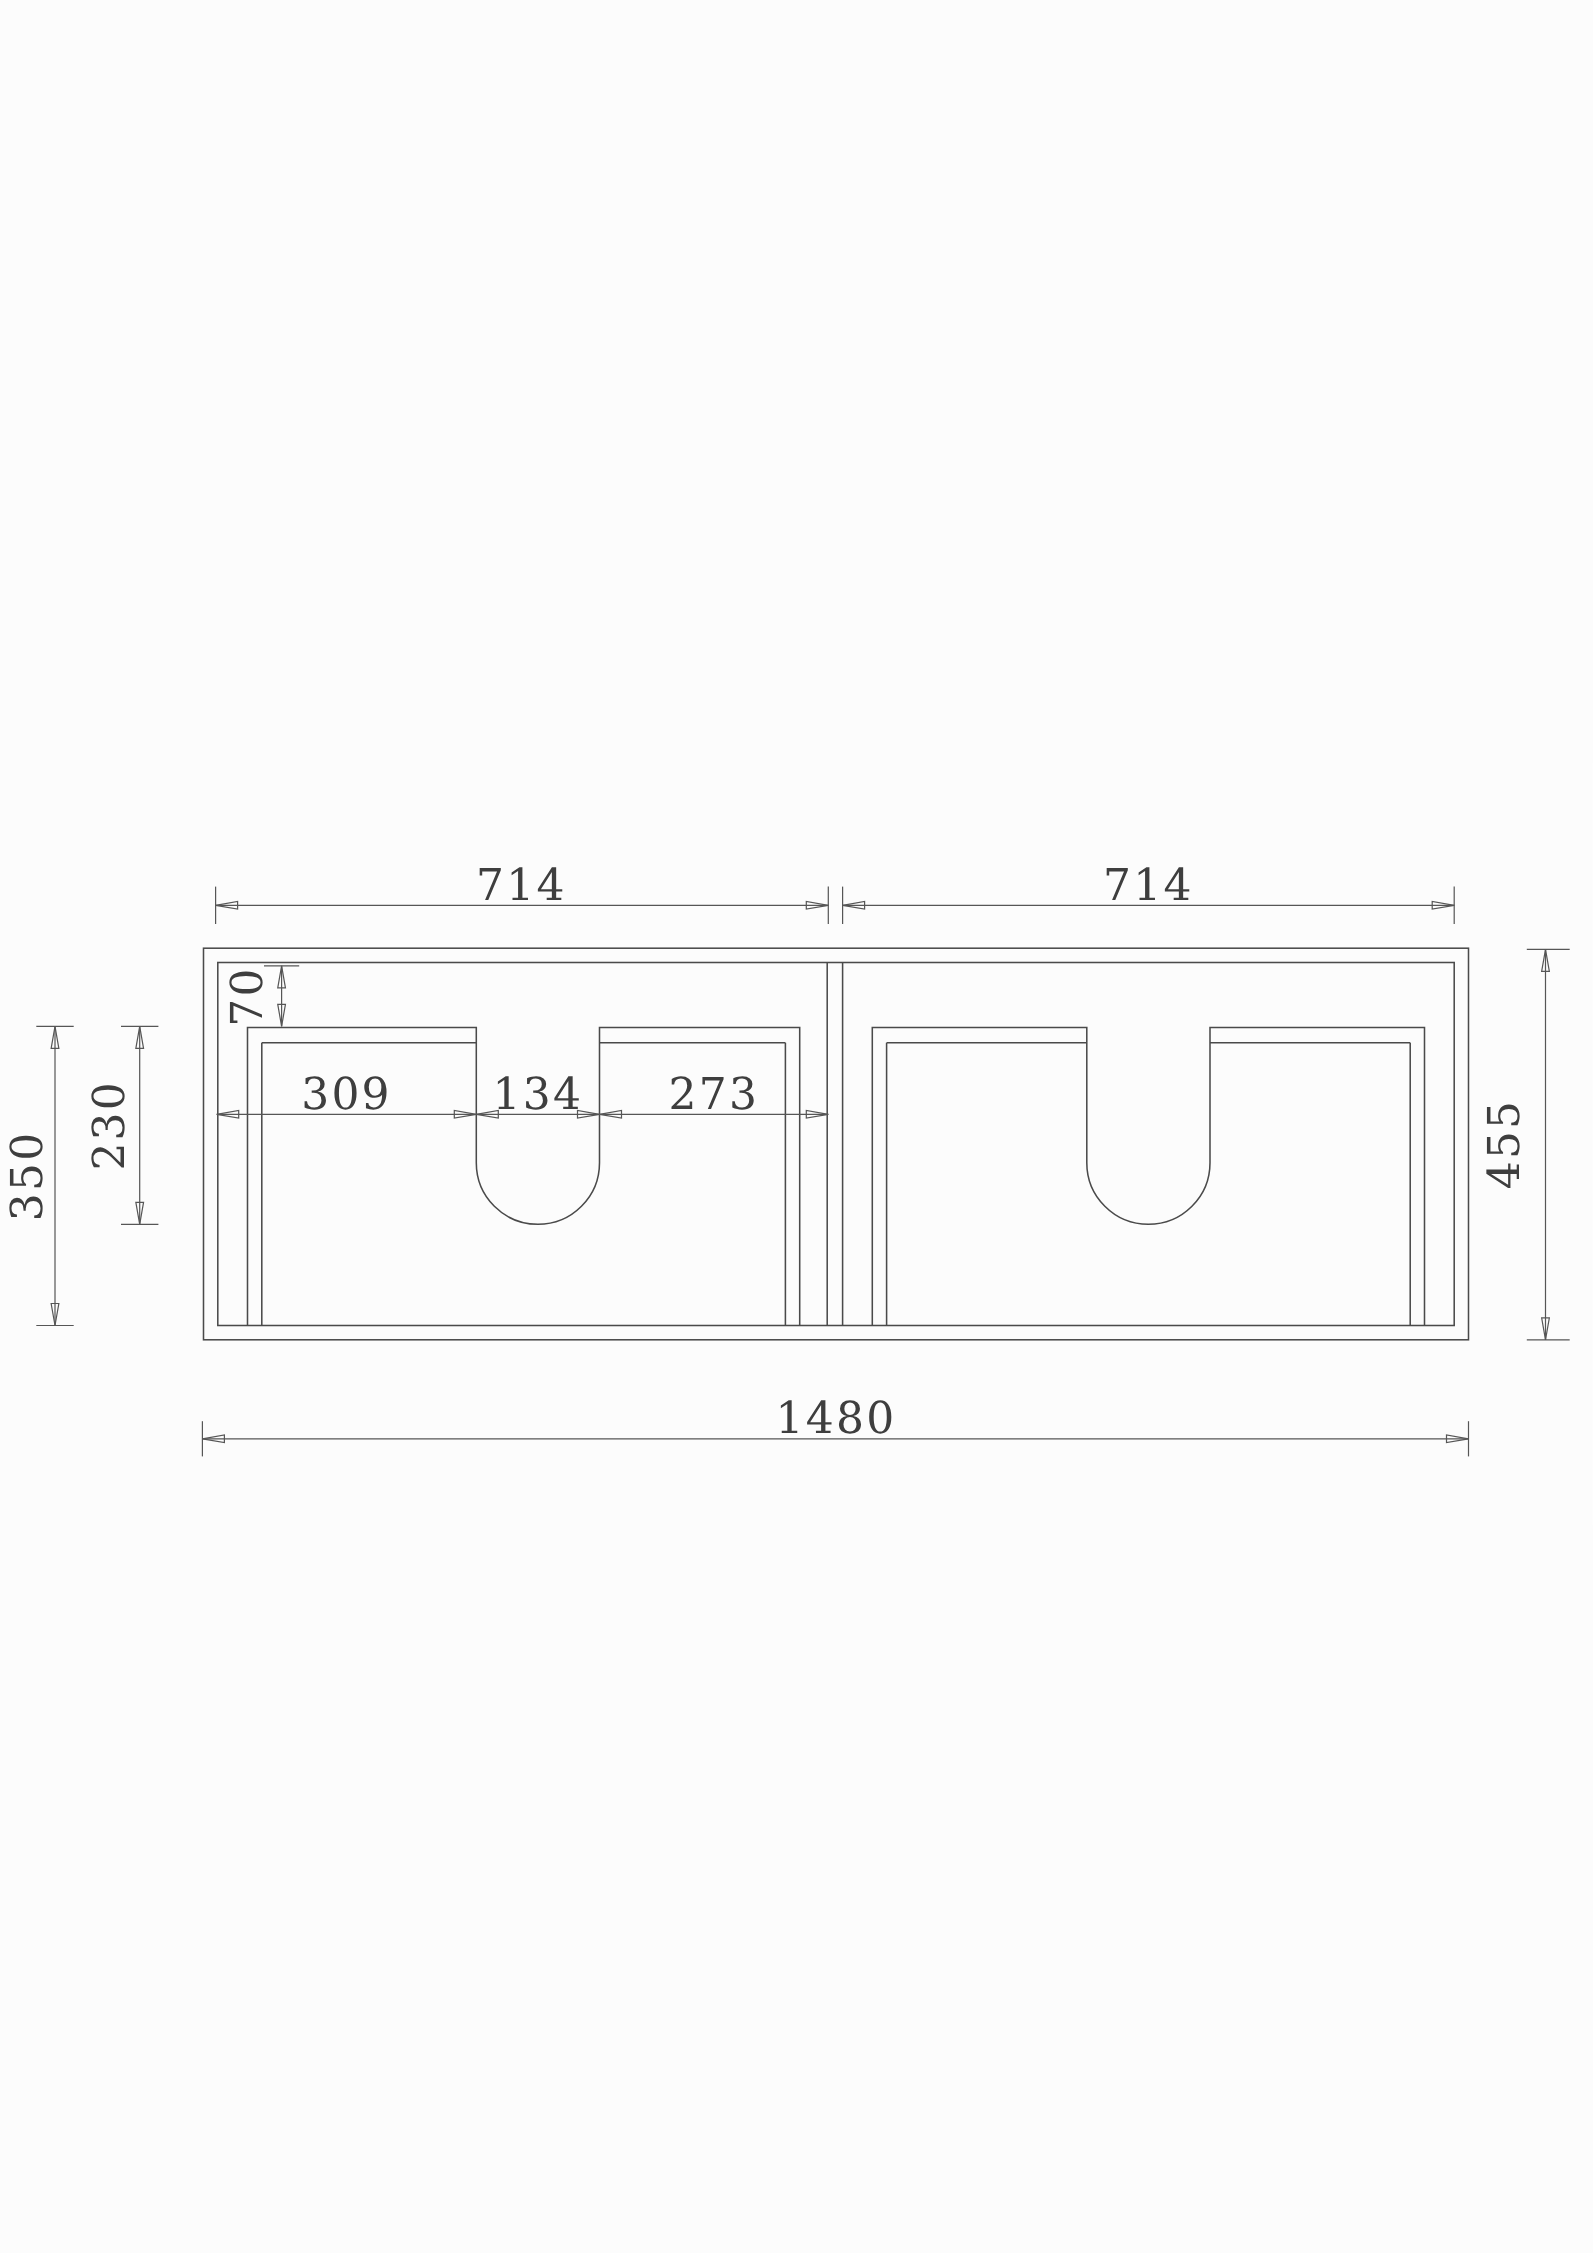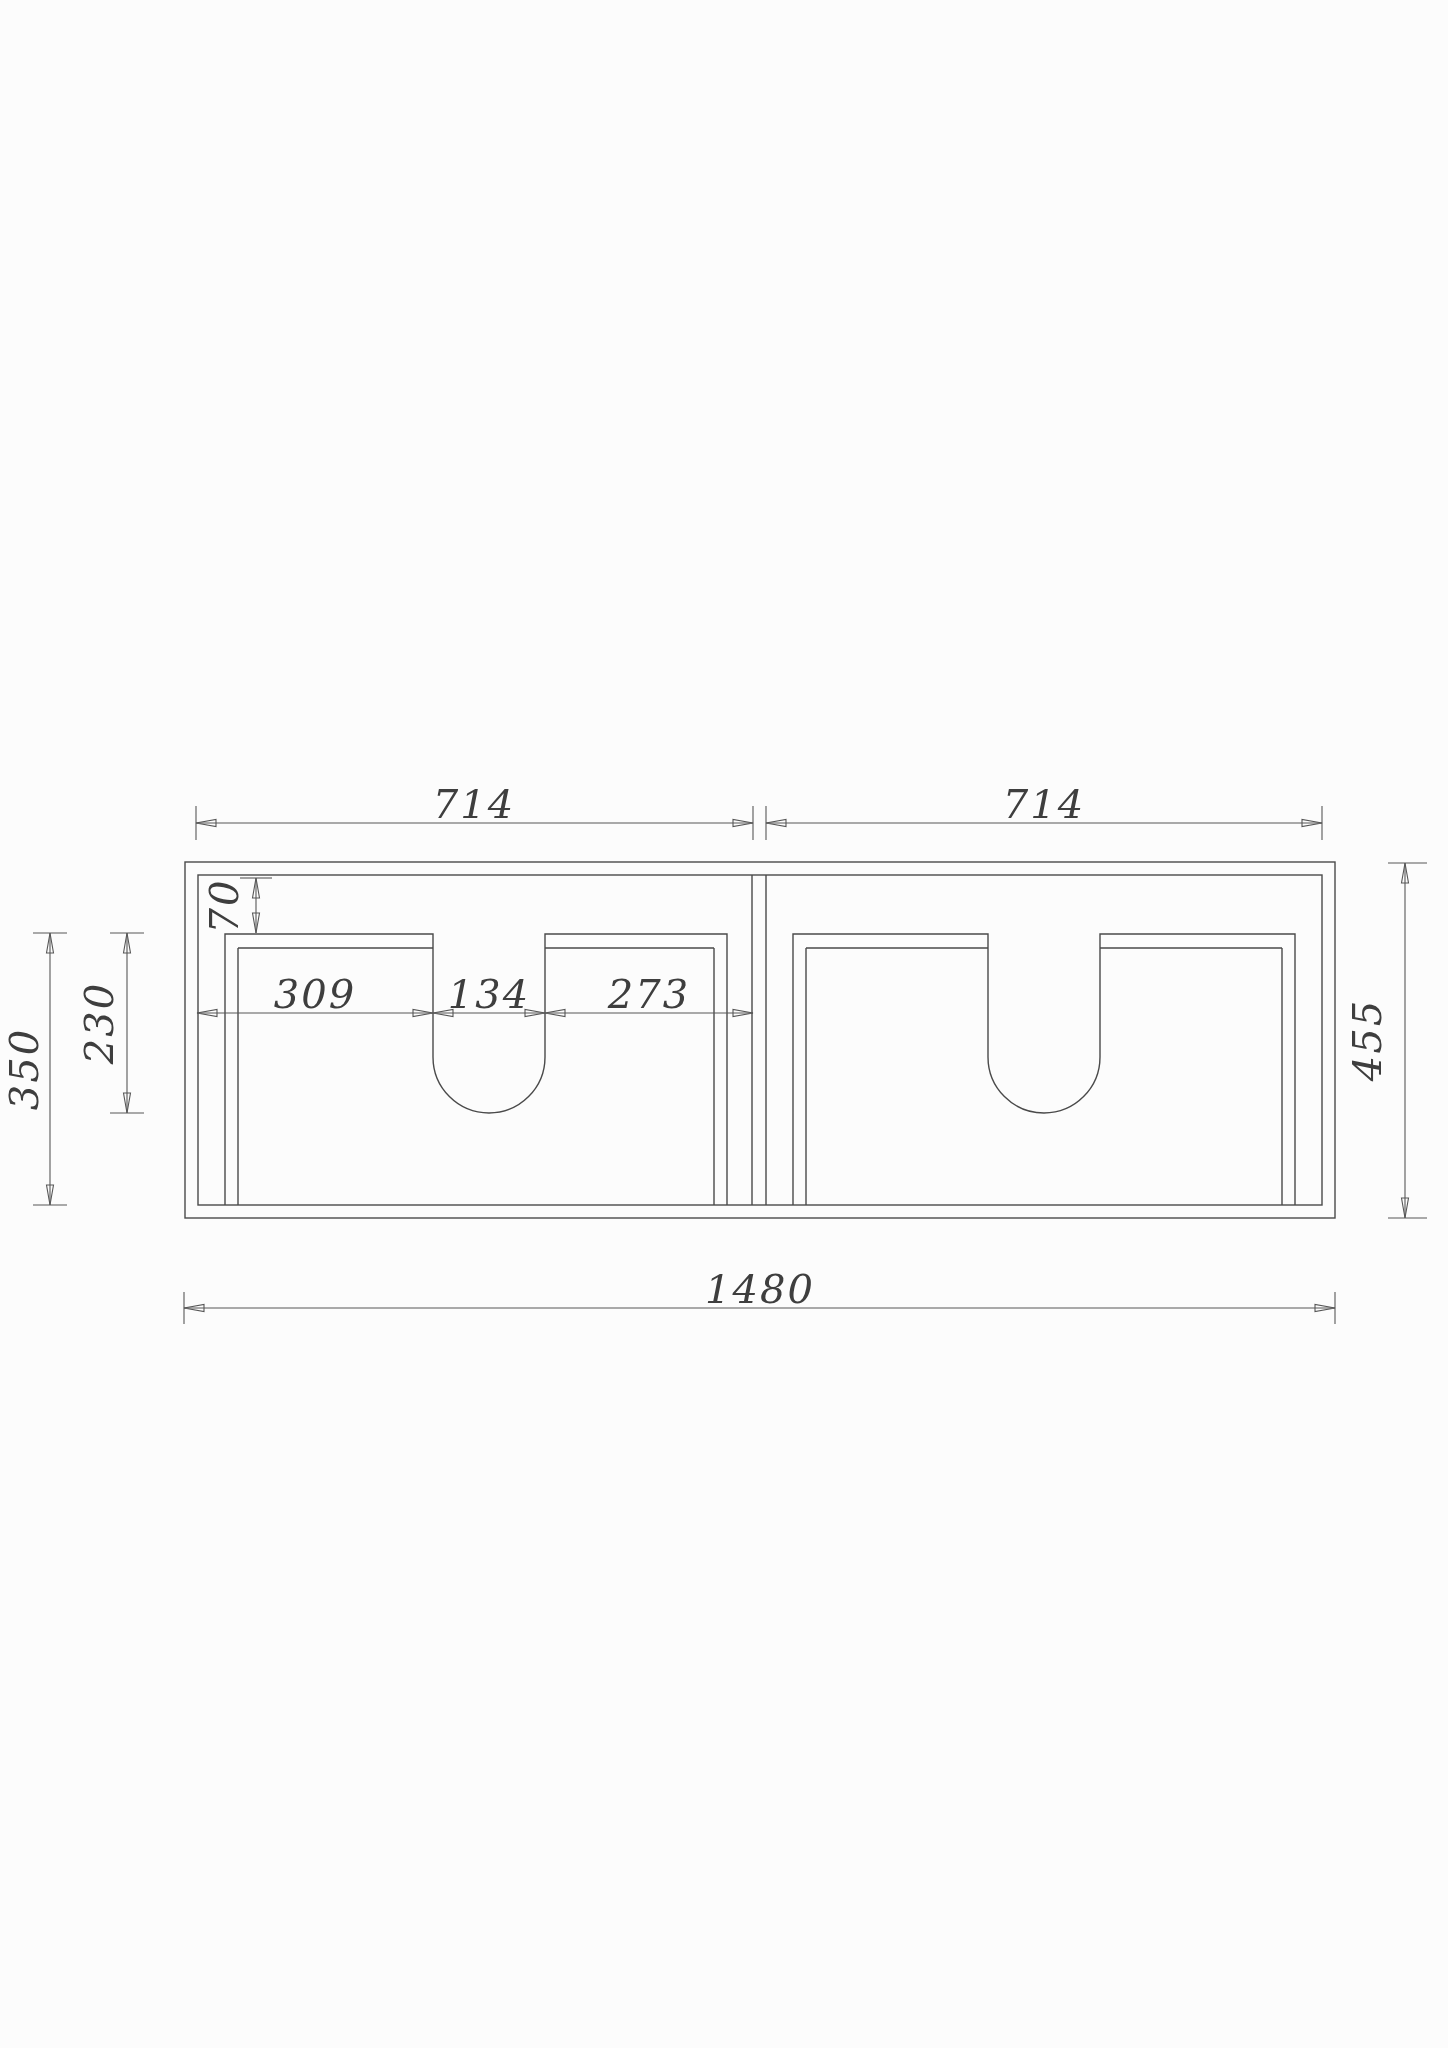--- a/index.html
+++ b/index.html
@@ -7,21 +7,20 @@
     padding: 0;
     background: #ffffff;
   }
   .page {
     position: relative;
     width: 1448px;
     height: 2048px;
     background: #fcfcfc;
     overflow: hidden;
     font-family: "DejaVu Serif", serif;
-    font-style: italic;
   }
   svg.drawing {
     position: absolute;
     left: 0;
     top: 0;
   }
   .outline {
     fill: none;
     stroke: #4a4a4a;
     stroke-width: 1.4;

